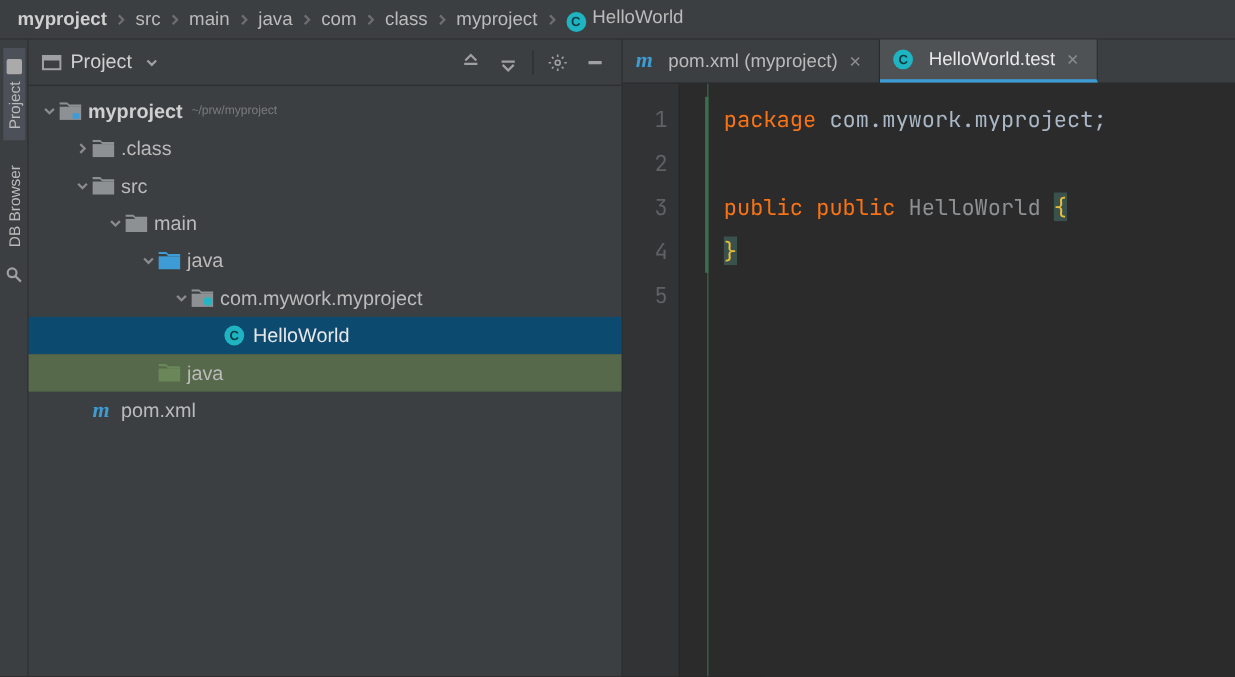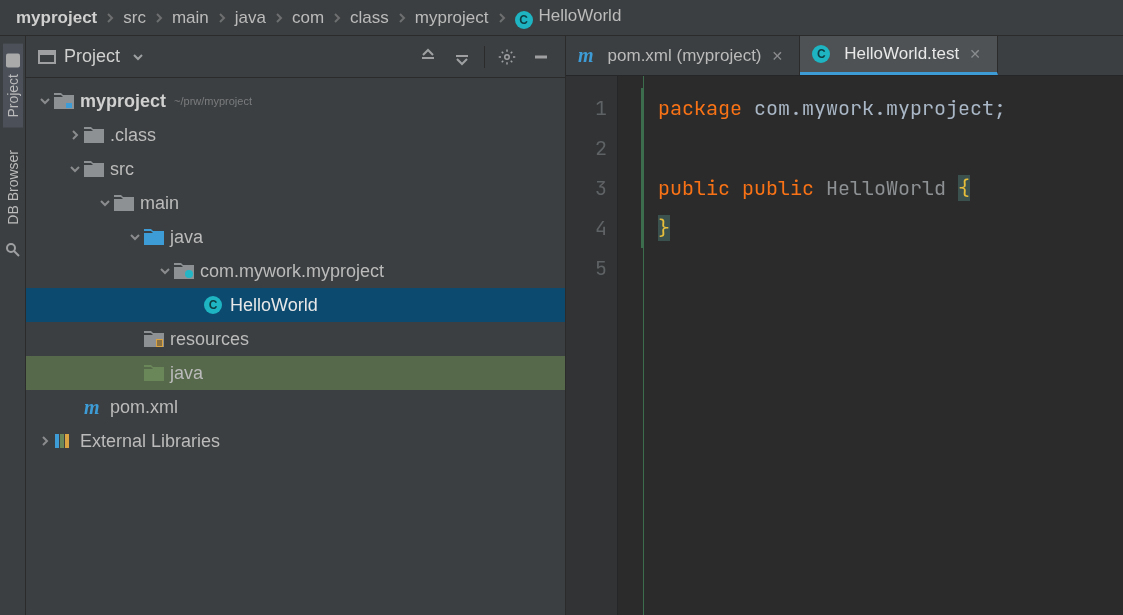--- a/index.html
+++ b/index.html
@@ -383,34 +383,20 @@
       </div>
 
       <div class="tree-row selected">
         <span class="indent" style="width:178px"></span>
         <span class="node-icon">
             <span class="class-badge">C</span>
           </span>
         <span class="label">HelloWorld</span>
       </div>
 
-      <div class="tree-row">
-        <span class="indent" style="width:118px"></span>
-        <span class="node-icon">
-            <svg class="folder-icon" viewBox="0 0 20 16">
-              <path class="tab" d="M0 2h7l2 2h11v-2H9L7 0H0z"></path>
-              <rect class="body" y="4" width="20" height="12"></rect>
-              <rect x="12" y="8" width="7" height="8" fill="#d9a243"></rect>
-              <line x1="13" y1="10" x2="18" y2="10" stroke="#3c3f41"></line>
-              <line x1="13" y1="12" x2="18" y2="12" stroke="#3c3f41"></line>
-              <line x1="13" y1="14" x2="18" y2="14" stroke="#3c3f41"></line>
-            </svg>
-          </span>
-        <span class="label">resources</span>
-      </div>
 
 
       <div class="tree-row highlight-green">
         <span class="indent" style="width:118px"></span>
         <span class="node-icon">
             <svg class="folder-icon green" viewBox="0 0 20 16">
               <path class="tab" d="M0 2h7l2 2h11v-2H9L7 0H0z"></path>
               <rect class="body" y="4" width="20" height="12"></rect>
             </svg>
           </span>
@@ -418,36 +404,20 @@
       </div>
 
       <div class="tree-row">
         <span class="indent" style="width:58px"></span>
         <span class="node-icon">
             <span class="maven-badge">m</span>
           </span>
         <span class="label">pom.xml</span>
       </div>
 
-      <div class="tree-row">
-        <span class="indent" style="width:10px"></span>
-        <span class="arrow">
-            <svg width="12" height="12" viewBox="0 0 12 12">
-              <polyline points="4,2 8,6 4,10" stroke-width="2"></polyline>
-            </svg>
-          </span>
-        <span class="node-icon">
-          <svg width="20" height="18" viewBox="0 0 20 18">
-              <rect x="1" y="2" width="4" height="14" fill="#3d9cd6"></rect>
-              <rect x="6" y="2" width="4" height="14" fill="#6a8759"></rect>
-              <rect x="11" y="2" width="4" height="14" fill="#d9a243"></rect>
-            </svg>
-        </span>
-        <span class="label">External Libraries</span>
-      </div>
 
     </div>
   </div>
 
   <div class="editor-side">
     <div class="tabs" id="tabs">
         <div class="tab">
           <span class="maven-badge">m</span>
           <span>pom.xml (myproject)</span>
           <span class="close">✕</span>

